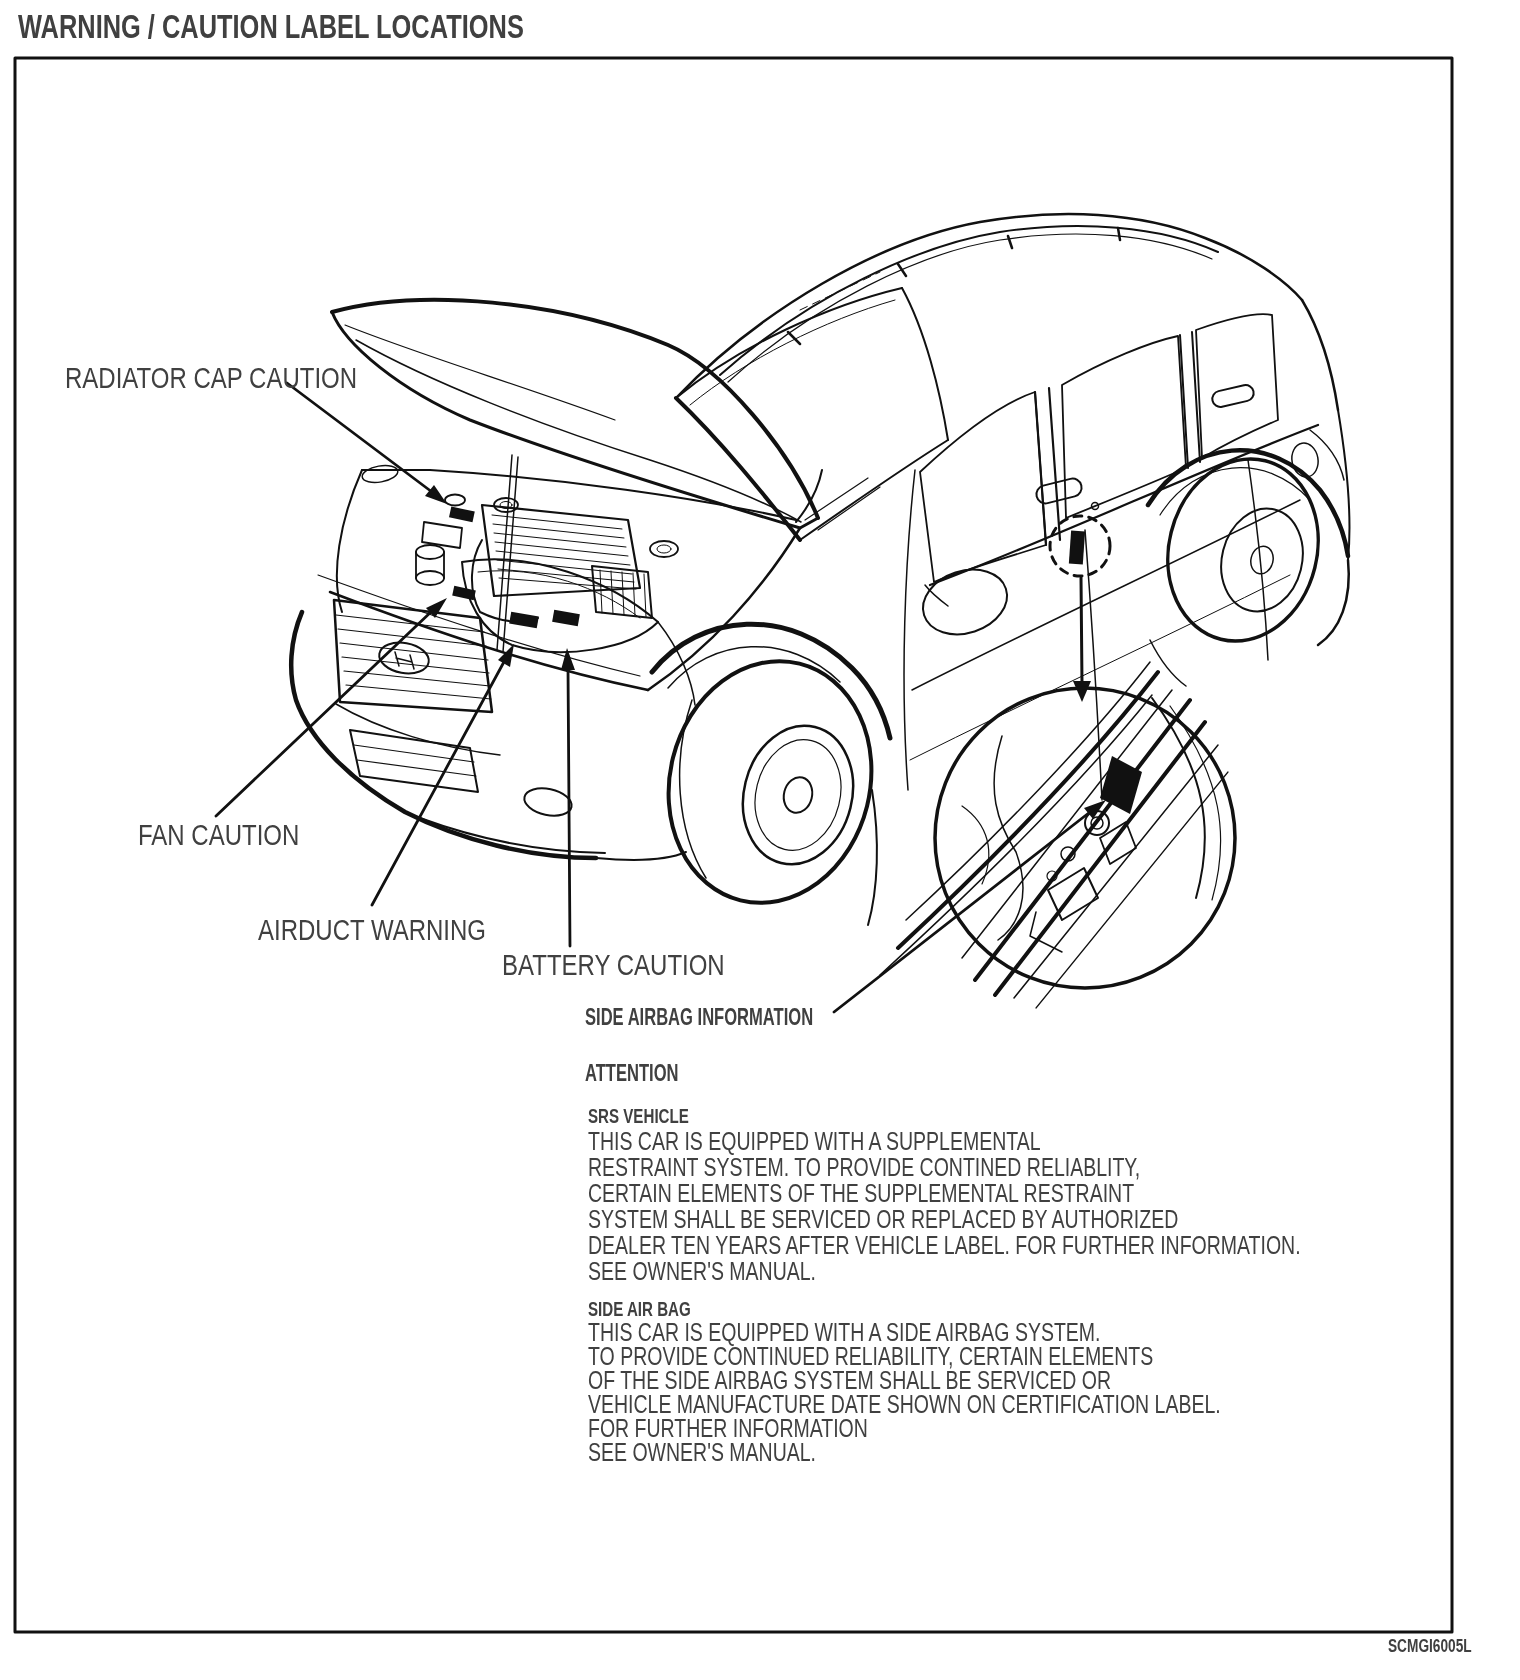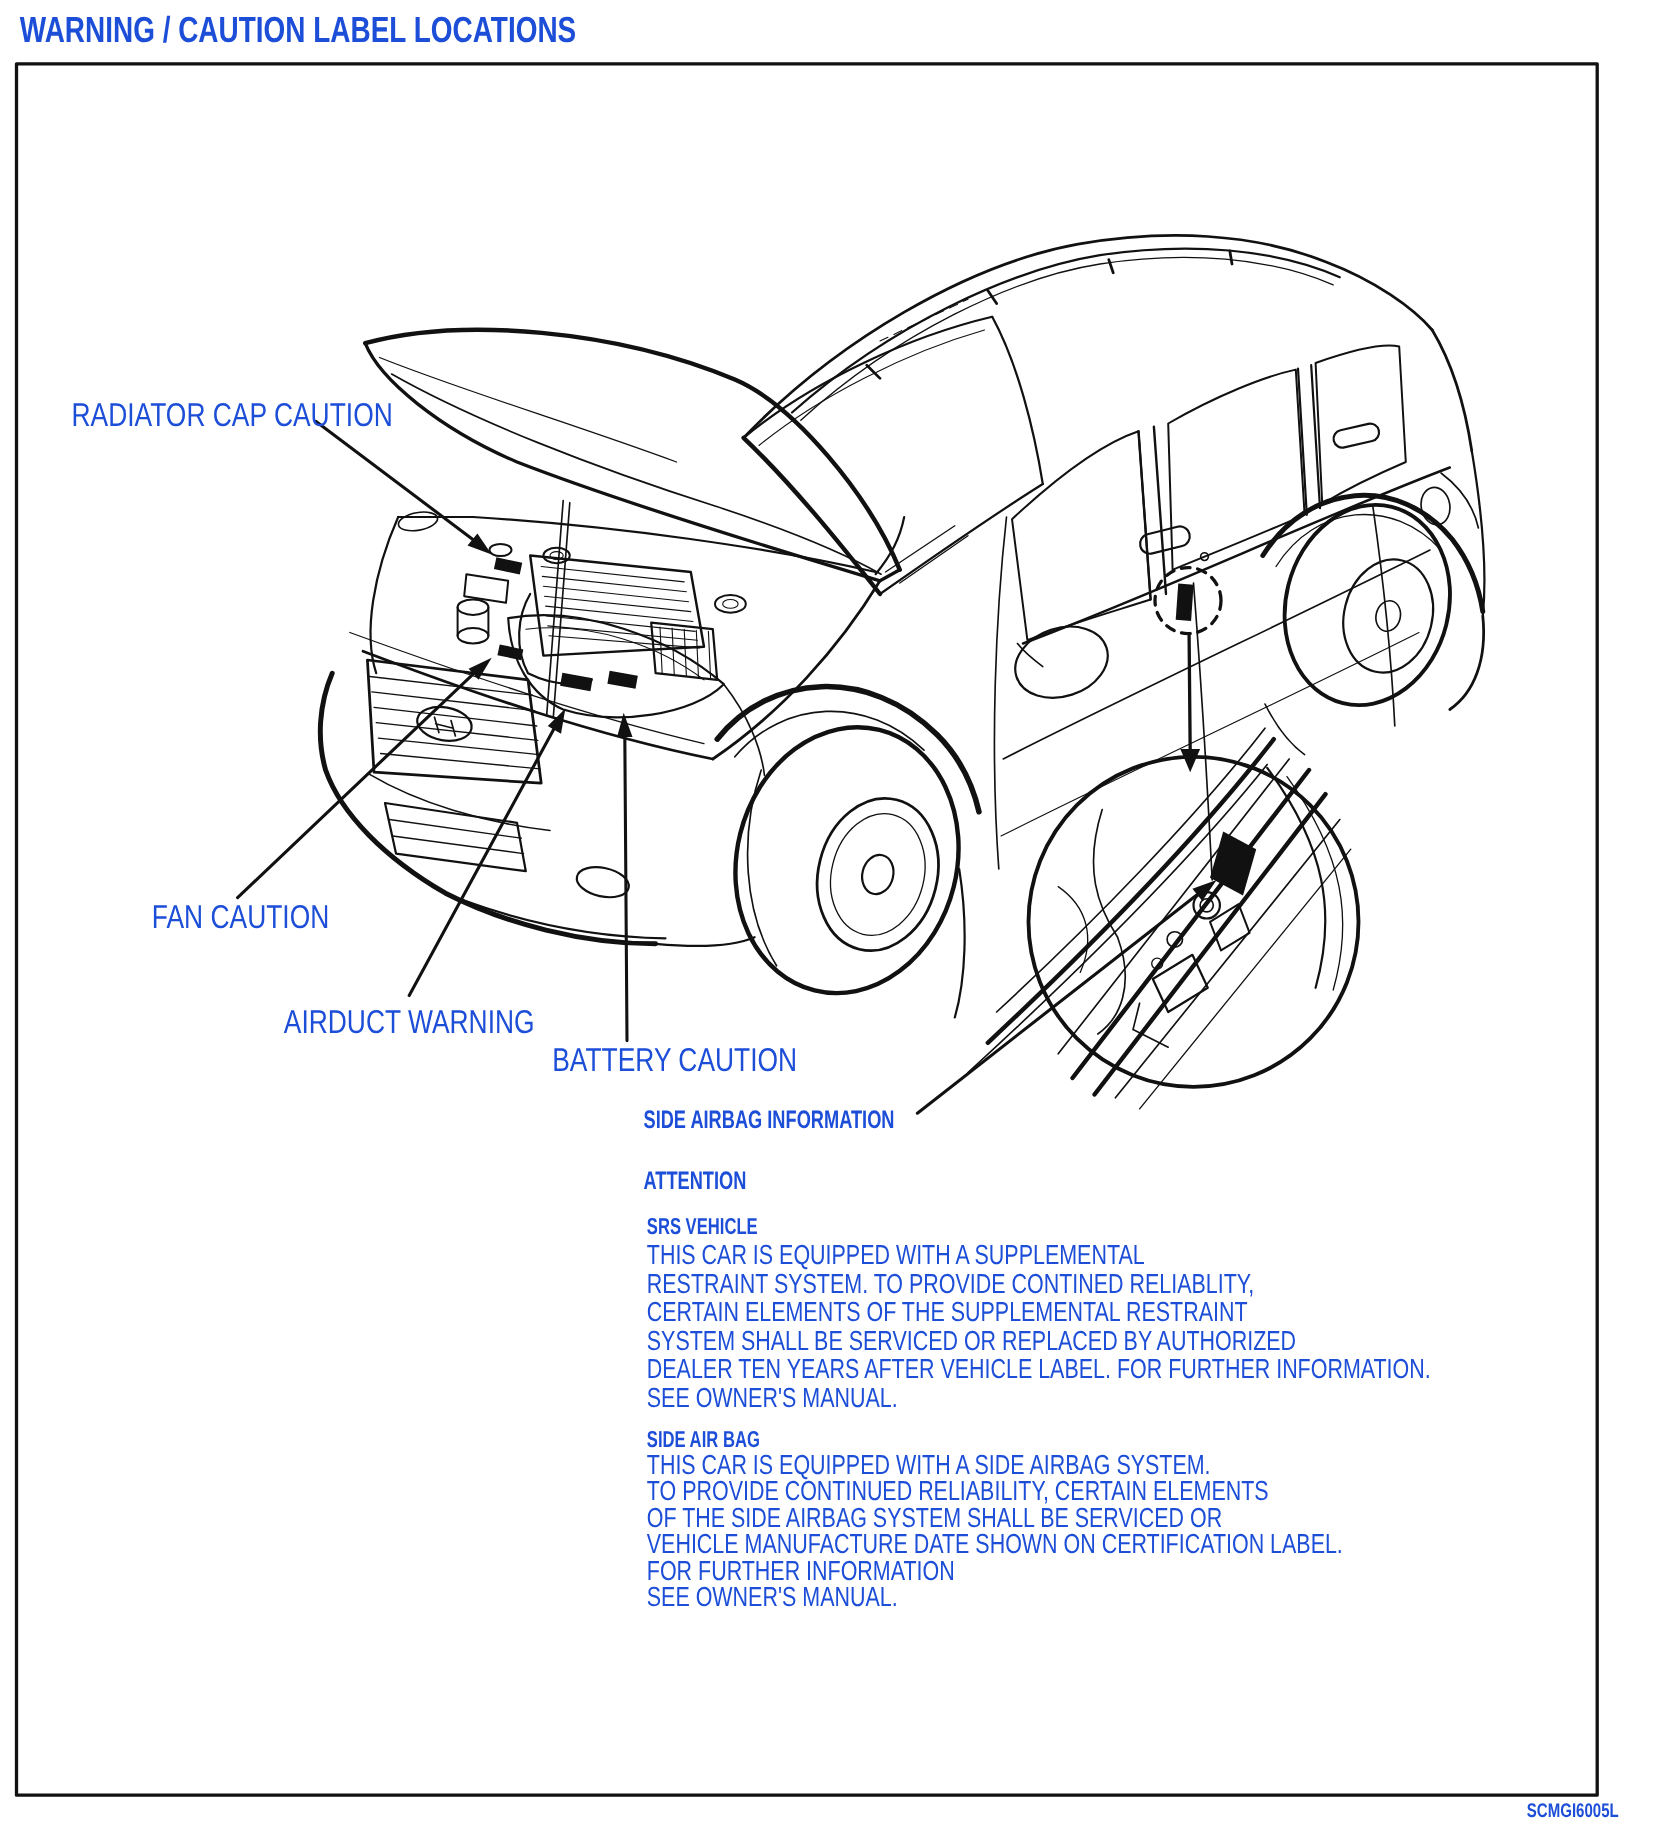--- a/index.html
+++ b/index.html
@@ -1,17 +1,17 @@
 <!DOCTYPE html>
 <html><head>
 <meta charset="utf-8">
 <style>
   html,body{margin:0;padding:0;background:#fff;}
   .page{position:relative;width:1520px;height:1680px;background:#ffffff;overflow:hidden;
-        font-family:"Liberation Sans","DejaVu Sans",sans-serif;color:#1d4ed8;}
+        font-family:"Liberation Sans","DejaVu Sans",sans-serif;color:#404040;}
   .abs{position:absolute;white-space:nowrap;transform-origin:0 0;}
   .title{left:18px;top:8px;font-size:33px;font-weight:bold;transform:scaleX(.77);letter-spacing:0;}
   .callout{font-size:30px;transform:scaleX(.80);}
   .hdr{font-size:23px;font-weight:bold;transform:scaleX(.72);}
   .subhdr{font-size:21px;font-weight:bold;transform:scaleX(.72);}
   .para{font-size:25px;transform:scaleX(.78);}
   .para div{white-space:nowrap;}
   .lh26 div{line-height:26px;}
   .lh24 div{line-height:24px;}
   .figcode{font-size:18px;font-weight:bold;transform:scaleX(.76);}

